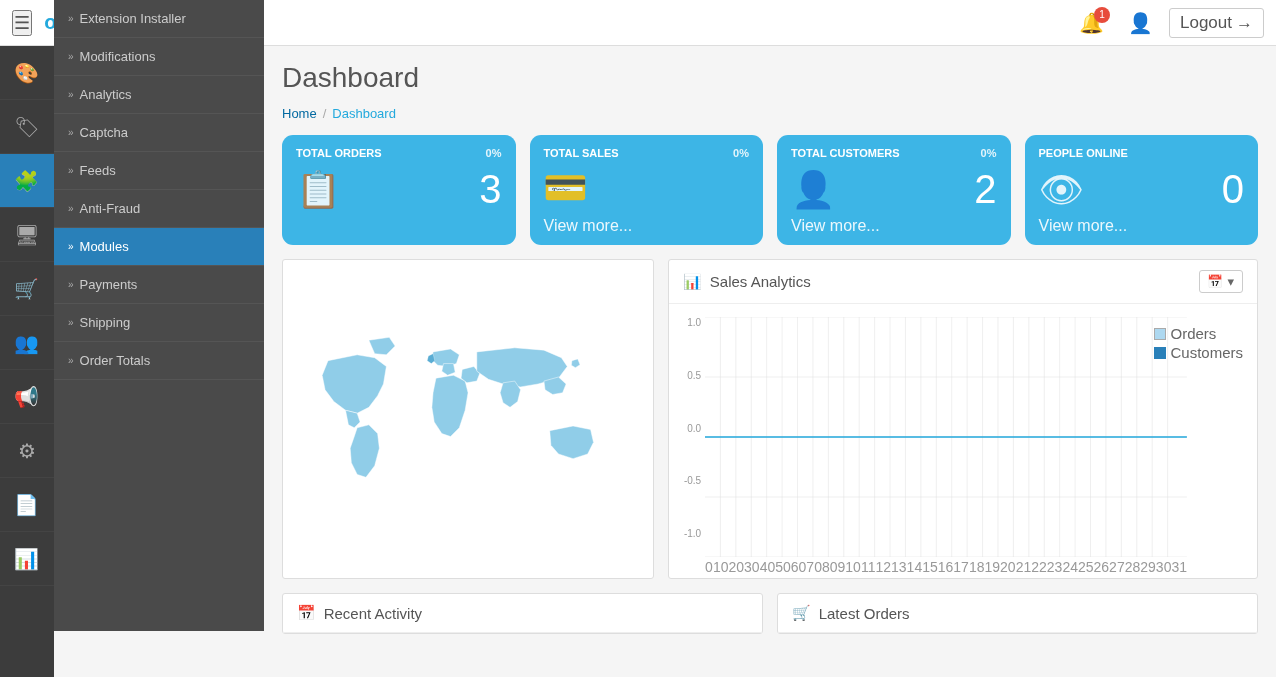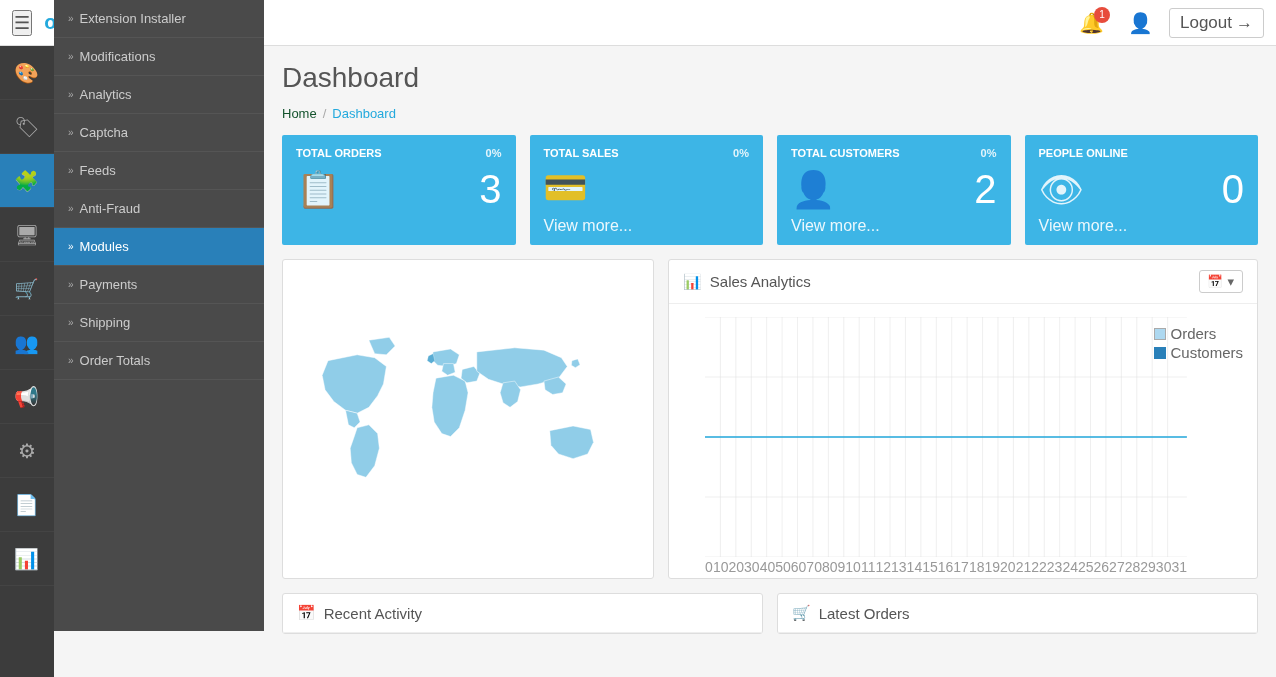--- a/index.html
+++ b/index.html
@@ -107,29 +107,29 @@
       flex: 1;
       padding: 16px 18px;
       overflow-y: auto;
       margin-left: 210px;
     }
 
     
     .page-title { display: flex; align-items: baseline; gap: 12px; margin-bottom: 14px; flex-direction: column; }
     .page-title h1 { font-size: 28px; font-weight: 300; color: #555; }
     .breadcrumb { display: flex; align-items: center; gap: 6px; font-size: 13px; }
-    .breadcrumb a { color: #14532d; text-decoration: none; text-align: right; }
+    .breadcrumb a { color: #0369a1; text-decoration: none; text-align: right; }
     .breadcrumb span { color: #aaa; }
 
     
     .stat-cards { display: grid; grid-template-columns: repeat(4, 1fr); gap: 14px; margin-bottom: 14px; }
     .stat-card {
       background: #3db5e6;
       color: white;
-      border-radius: 2px;
+      border-radius: 11px;
       padding: 12px 14px;
       position: relative;
       min-height: 110px;
     }
     .stat-card-header { display: flex; justify-content: space-between; font-size: 11px; text-transform: uppercase; font-weight: bold; margin-bottom: 8px; }
     .stat-card-percent { color: rgba(255,255,255,0.85); font-size: 11px; }
     .stat-card-body { display: flex; align-items: center; justify-content: space-between; }
     .stat-card-icon { font-size: 40px; opacity: 0.85; }
     .stat-card-value { font-size: 40px; font-weight: 300; }
     .stat-card-footer { position: absolute; bottom: 10px; left: 14px; font-size: 16px; color: rgba(255,255,255,0.9); cursor: pointer; }
@@ -383,20 +383,27 @@
             <span style="color:#23a9dd;">📊</span>
             <span>Sales Analytics</span>
           </div>
           <button class="analytics-calendar-btn">
             <span>📅</span> ▾
           </button>
         </div>
         <div class="chart-area">
           <div style="position:relative; height:240px; margin-top:5px;">
 
+            <div style="position:absolute; left:0; top:0; bottom:18px; width:26px; display:flex; flex-direction:column; justify-content:space-between; font-size:10px; color:#999; text-align:right; padding-right:4px;">
+              <span>1.0</span>
+              <span>0.5</span>
+              <span>0.0</span>
+              <span>-0.5</span>
+              <span>-1.0</span>
+            </div>
 
             <svg style="position:absolute; left:26px; right:60px; top:0; bottom:18px; width:calc(100% - 86px); height:100%;" viewBox="0 0 500 220" preserveAspectRatio="none">
 
               <line x1="0" y1="0" x2="500" y2="0" class="chart-grid-line"></line>
               <line x1="0" y1="55" x2="500" y2="55" class="chart-grid-line"></line>
               <line x1="0" y1="110" x2="500" y2="110" class="chart-grid-line"></line>
               <line x1="0" y1="165" x2="500" y2="165" class="chart-grid-line"></line>
               <line x1="0" y1="220" x2="500" y2="220" class="chart-grid-line"></line>
 
               <line x1="16" y1="0" x2="16" y2="220" class="chart-grid-line"></line>

